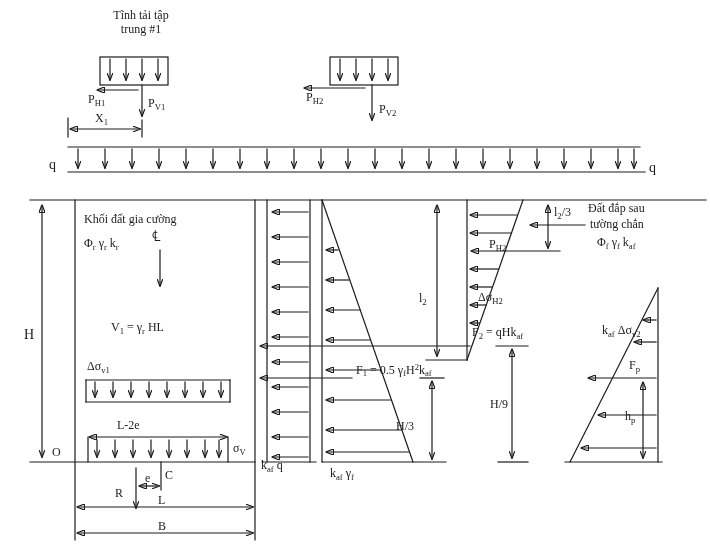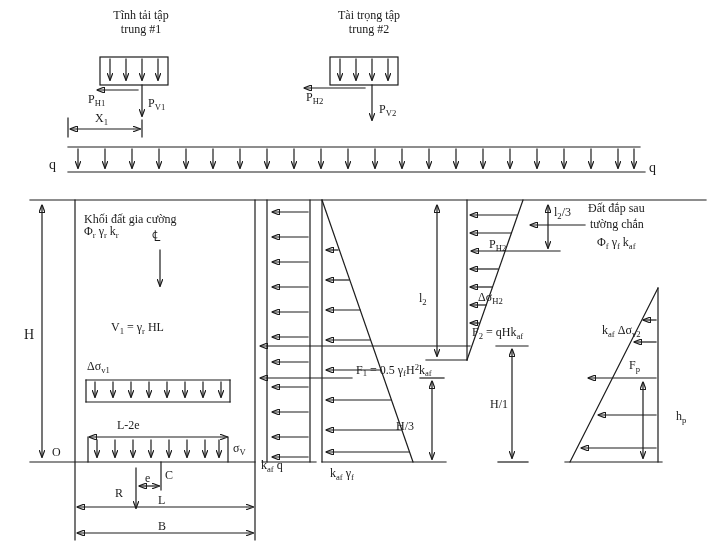--- a/index.html
+++ b/index.html
@@ -224,35 +224,31 @@
     </g>
     <g>
       <path d="M643,382 V458" marker-start="url(#ah)" marker-end="url(#ah)"></path>
     </g>
   </svg>
 
   <div class="lbl center" style="left:88px;top:8px;width:106px">
     <div>Tĩnh tải tập</div>
     <div>trung #1</div>
   </div>
-  <div class="lbl center" style="left:316px;top:8px;width:106px">
-    <div>Tài trọng tập</div>
-    <div>trung #2</div>
-  </div>
 
   <div class="lbl" style="left:88px;top:92px"><span>P</span><span class="sub">H1</span></div>
   <div class="lbl" style="left:148px;top:96px"><span>P</span><span class="sub">V1</span></div>
   <div class="lbl" style="left:95px;top:111px"><span>X</span><span class="sub">1</span></div>
   <div class="lbl" style="left:306px;top:90px"><span>P</span><span class="sub">H2</span></div>
   <div class="lbl" style="left:379px;top:102px"><span>P</span><span class="sub">V2</span></div>
   <div class="lbl big" style="left:49px;top:157px">q</div>
   <div class="lbl big" style="left:649px;top:160px">q</div>
 
   <div class="lbl" style="left:84px;top:212px">Khối đất gia cường</div>
-  <div class="lbl" style="left:84px;top:224px"><span>Φ</span><span class="sub">r</span><span> γ</span><span class="sub">r</span><span> k</span><span class="sub">r</span></div>
+  <div class="lbl" style="left:84px;top:236px"><span>Φ</span><span class="sub">r</span><span> γ</span><span class="sub">r</span><span> k</span><span class="sub">r</span></div>
   <div class="lbl cl" style="left:152px;top:228px">℄</div>
   <div class="lbl" style="left:111px;top:320px"><span>V</span><span class="sub">1</span><span> = γ</span><span class="sub">r</span><span> HL</span></div>
   <div class="lbl" style="left:87px;top:359px"><span>Δσ</span><span class="sub">v1</span></div>
   <div class="lbl" style="left:117px;top:418px">L-2e</div>
   <div class="lbl" style="left:233px;top:441px"><span>σ</span><span class="sub">V</span></div>
   <div class="lbl" style="left:52px;top:445px">O</div>
   <div class="lbl" style="left:165px;top:468px">C</div>
   <div class="lbl" style="left:145px;top:471px">e</div>
   <div class="lbl" style="left:115px;top:486px">R</div>
   <div class="lbl" style="left:158px;top:493px">L</div>
@@ -261,22 +257,22 @@
 
   <div class="lbl" style="left:261px;top:458px"><span>k</span><span class="sub">af</span><span> q</span></div>
   <div class="lbl" style="left:330px;top:466px"><span>k</span><span class="sub">af</span><span> γ</span><span class="sub">f</span></div>
   <div class="lbl" style="left:356px;top:362px"><span>F</span><span class="sub">1</span><span> = 0.5 γ</span><span class="sub">f</span><span>H</span><span class="sup">2</span><span>k</span><span class="sub">af</span></div>
   <div class="lbl" style="left:396px;top:419px">H/3</div>
   <div class="lbl" style="left:419px;top:291px"><span>l</span><span class="sub">2</span></div>
   <div class="lbl" style="left:489px;top:237px"><span>P</span><span class="sub">H2</span></div>
   <div class="lbl" style="left:478px;top:290px"><span>Δσ</span><span class="sub">H2</span></div>
   <div class="lbl" style="left:554px;top:205px"><span>l</span><span class="sub">2</span><span>/3</span></div>
   <div class="lbl" style="left:472px;top:325px"><span>F</span><span class="sub">2</span><span> = qHk</span><span class="sub">af</span></div>
-  <div class="lbl" style="left:490px;top:397px">H/1</div>
+  <div class="lbl" style="left:490px;top:397px">H/9</div>
 
   <div class="lbl" style="left:588px;top:201px">Đất đắp sau</div>
   <div class="lbl" style="left:590px;top:217px">tường chắn</div>
   <div class="lbl" style="left:597px;top:235px"><span>Φ</span><span class="sub">f</span><span> γ</span><span class="sub">f</span><span> k</span><span class="sub">af</span></div>
   <div class="lbl" style="left:602px;top:323px"><span>k</span><span class="sub">af</span><span> Δσ</span><span class="sub">v2</span></div>
   <div class="lbl" style="left:629px;top:358px"><span>F</span><span class="sub">p</span></div>
-  <div class="lbl" style="left:676px;top:409px"><span>h</span><span class="sub">p</span></div>
+  <div class="lbl" style="left:625px;top:409px"><span>h</span><span class="sub">p</span></div>
 
 </div>
 
 </body></html>

